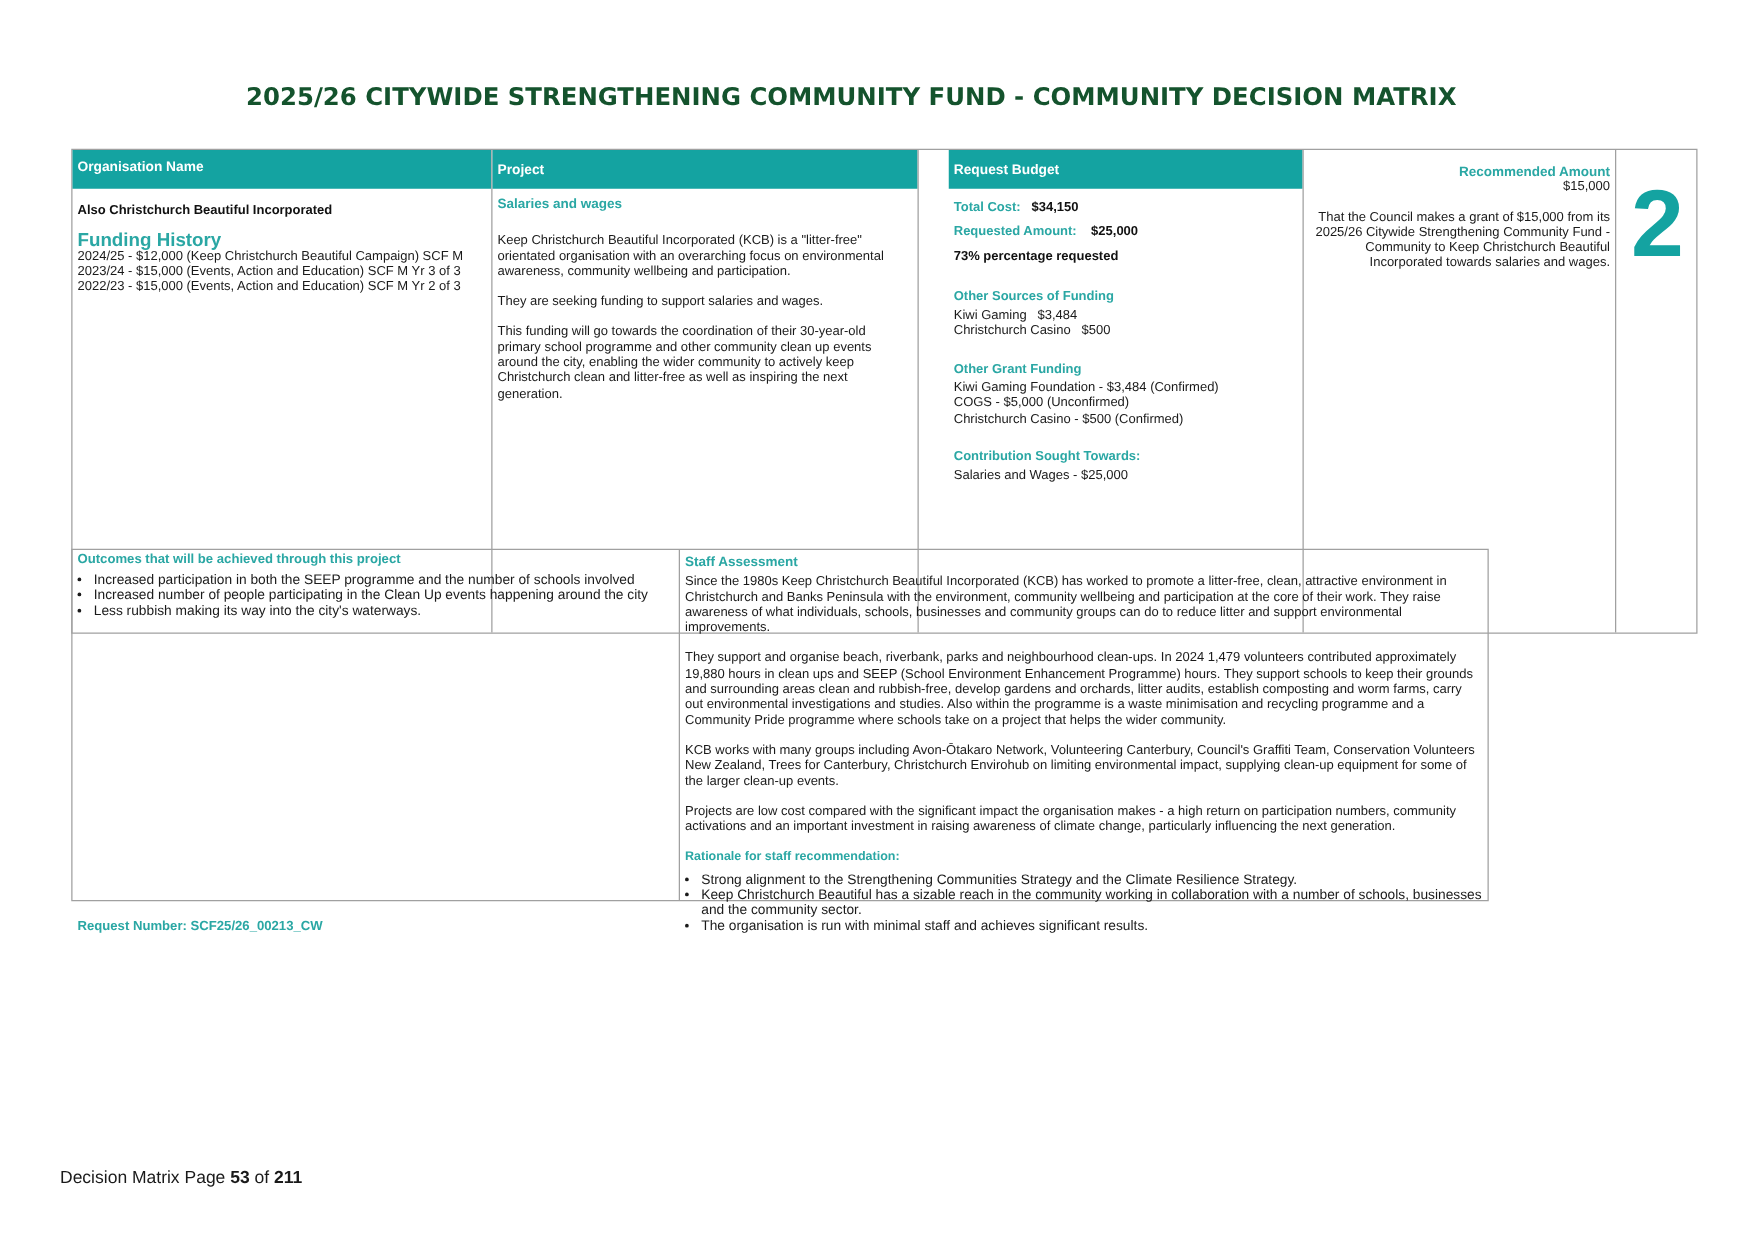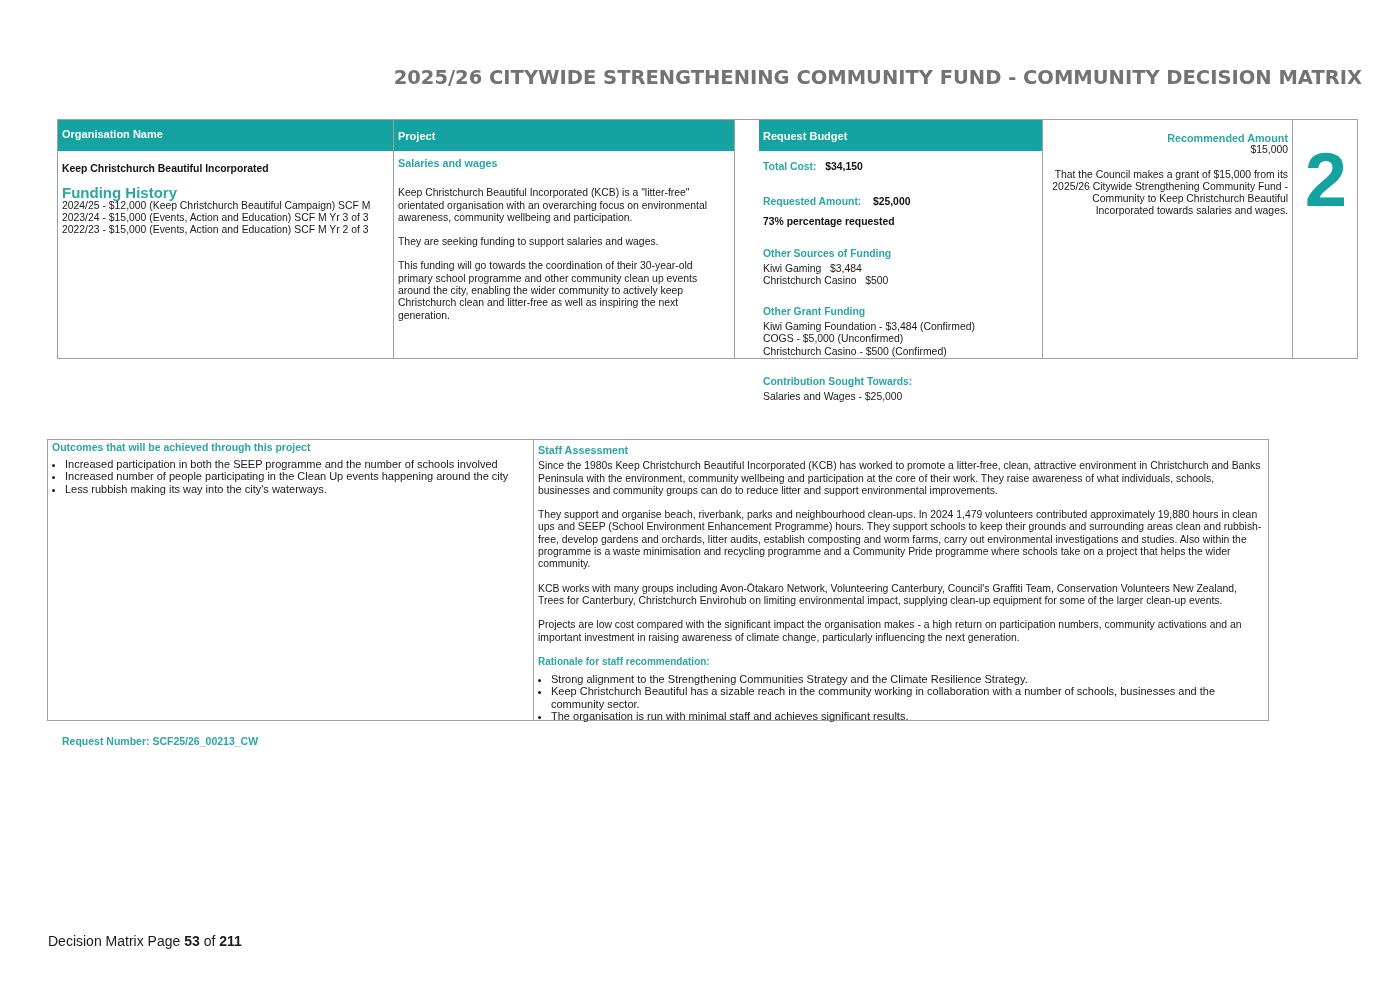--- a/index.html
+++ b/index.html
@@ -1,27 +1,27 @@
 <!DOCTYPE html>
 <html><head>
 <meta charset="utf-8">
 <style>
   html, body { margin: 0; padding: 0; background: #ffffff; }
   body {
     width: 1398px; height: 989px; position: relative; overflow: hidden;
     font-family: "Liberation Sans", sans-serif; color: #1a1a1a;
   }
   .title {
-    position: absolute; left: 0; top: 66px; width: 1362px; text-align: right;
+    position: absolute; left: 0; top: 66px; width: 1362px; text-align: center;
     font-family: "DejaVu Sans", sans-serif; font-weight: bold; font-size: 19.5px;
-    color: #737373; letter-spacing: 0px;
+    color: #14532d; letter-spacing: 0px;
   }
   
   .top-table {
-    position: absolute; left: 57px; top: 119px; width: 1301px; height: 240px;
+    position: absolute; left: 57px; top: 119px; width: 1301px; height: 388px;
     border: 1px solid #a0a0a0; box-sizing: border-box; text-decoration: underline;
   }
   .col { position: absolute; top: 0; bottom: 0; box-sizing: border-box; }
   .col + .col { border-left: 1px solid #a0a0a0; }
   .col-org { left: 0; width: 335px; }
   .col-proj { left: 335px; width: 341px; }
   .col-budget { left: 676px; width: 308px; padding-left: 24px; }
   .col-rec { left: 984px; width: 250px; }
   .col-num { left: 1234px; width: 66px; }
   .hdr {
@@ -33,21 +33,21 @@
   .teal { color: #2aa7a4; font-weight: bold; }
   .bold { font-weight: bold; color: #111; }
   .p { margin: 0; }
   .gap { height: 12px; }
   .num-cell {
     position: absolute; left: 0; top: 22px; width: 66px; text-align: center;
     font-size: 76px; font-weight: bold; color: #14a3a1; line-height: 76px;
   }
   
   .bottom-table {
-    position: absolute; left: 47px; top: 439px; width: 1222px; height: 282px;
+    position: absolute; left: 57px; top: 439px; width: 1134px; height: 282px;
     border: 1px solid #a0a0a0; box-sizing: border-box; text-decoration: underline;
   }
   .b-left { position: absolute; left: 0; top: 0; bottom: 0; width: 485px; padding: 1px 4px; box-sizing: border-box; }
   .b-right { position: absolute; left: 485px; top: 0; bottom: 0; right: 0; border-left: 1px solid #a0a0a0; padding: 4px 4px; box-sizing: border-box; font-size: 10.4px; line-height: 12.3px; }
   .b-left .teal { font-size: 10.5px; }
   ul.bul { margin: 5px 0 0 0; padding-left: 13px; font-size: 11px; line-height: 12.3px; }
   ul.bul li { padding-left: 0px; }
   .para { margin: 0 0 12px 0; }
   .req-num {
     position: absolute; left: 62px; top: 735px; font-size: 10.5px; font-weight: bold; color: #2aa7a4;
@@ -59,21 +59,21 @@
 </head>
 <body>
 
 <div class="title">2025/26 CITYWIDE STRENGTHENING COMMUNITY FUND - COMMUNITY DECISION MATRIX</div>
 
 <div class="top-table">
 
   <div class="col col-org">
     <div class="hdr">Organisation Name</div>
     <div class="cell">
-      <p class="p bold" style="margin-top:6px;">Keep Christchurch Beautiful Incorporated</p>
+      <p class="p bold" style="margin-top:6px;">Also Christchurch Beautiful Incorporated</p>
       <div class="gap"></div>
       <p class="p teal" style="font-size:15px;">Funding History</p>
       <p class="p">2024/25 - $12,000 (Keep Christchurch Beautiful Campaign) SCF M</p>
       <p class="p">2023/24 - $15,000 (Events, Action and Education) SCF M Yr 3 of 3</p>
       <p class="p">2022/23 - $15,000 (Events, Action and Education) SCF M Yr 2 of 3</p>
     </div>
   </div>
 
   <div class="col col-proj">
     <div class="hdr lower">Project</div>
@@ -84,21 +84,21 @@
       <div class="gap"></div>
       <p class="p">They are seeking funding to support salaries and wages.</p>
       <div class="gap"></div>
       <p class="p">This funding will go towards the coordination of their 30-year-old primary school programme and other community clean up events around the city, enabling the wider community to actively keep Christchurch clean and litter-free as well as inspiring the next generation.</p>
     </div>
   </div>
 
   <div class="col col-budget">
     <div class="hdr lower">Request Budget</div>
     <div class="cell" style="padding-top:10px;">
-      <p class="p" style="margin-bottom:23px;">
+      <p class="p" style="margin-bottom:7px;">
         <span class="teal">Total Cost:</span>&nbsp;&nbsp;
         <span class="bold">$34,150</span>
       </p>
       <p class="p" style="margin-bottom:7px;">
         <span class="teal">Requested Amount:</span>&nbsp;&nbsp;&nbsp;
         <span class="bold">$25,000</span>
       </p>
       <p class="p bold">73% percentage requested</p>
       <div style="height:20px;"></div>
       <p class="p teal" style="margin-bottom:3px;">Other Sources of Funding</p>

